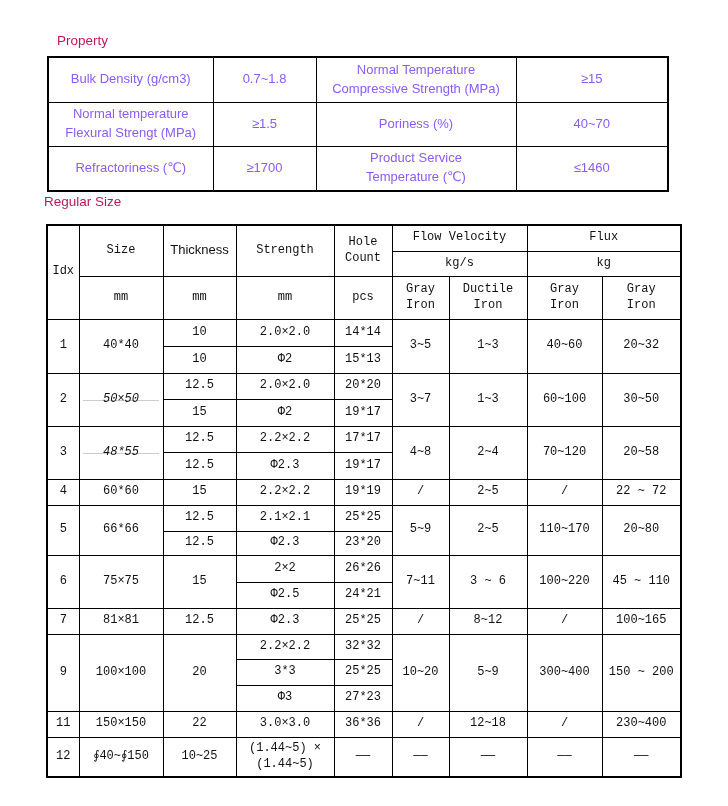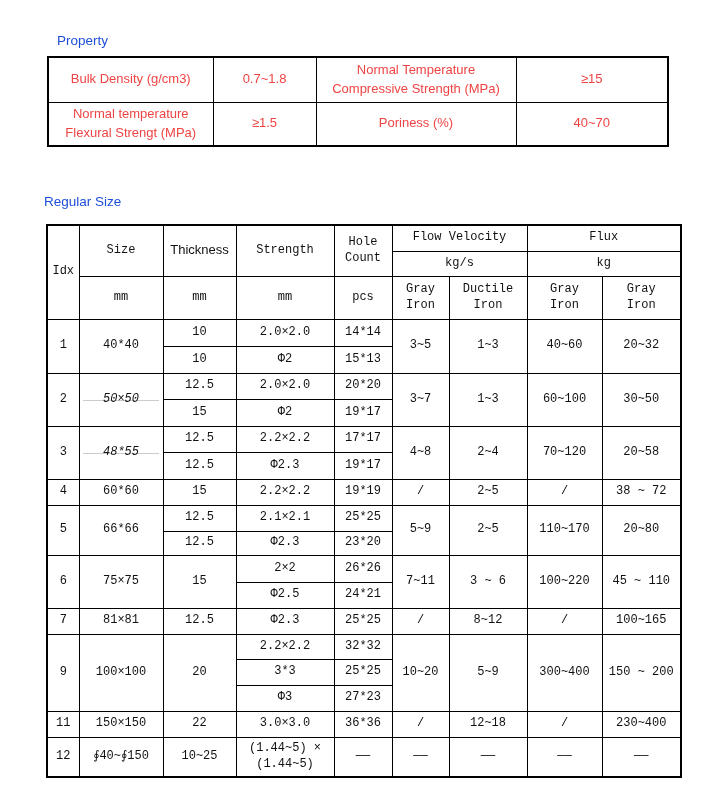--- a/index.html
+++ b/index.html
@@ -7,35 +7,35 @@
     position: relative;
     width: 728px;
     height: 806px;
     background: #ffffff;
     overflow: hidden;
     color: #1a1a1a;
   }
   .section-label {
     position: absolute;
     font: 13.5px "Liberation Sans", "DejaVu Sans", sans-serif;
-    color: #1d4ed8;
+    color: #be185d;
   }
   #property-label { left: 57px; top: 33px; }
   #regular-label  { left: 44px; top: 194px; }
 
   
   .prop-table {
     position: absolute;
     left: 47px; top: 56px;
     width: 620px;
     border-collapse: collapse;
     table-layout: fixed;
     border: 2px solid #000;
     font: 13px/1.45 "Liberation Sans", "DejaVu Sans", sans-serif;
-    color: #ef4444;
+    color: #8b5cf6;
   }
   .prop-table td {
     border: 1px solid #000;
     text-align: center;
     vertical-align: middle;
     padding: 2px 4px;
   }
 
   
   .reg-table {
@@ -96,20 +96,27 @@
 Compressive Strength (MPa)</td>
         <td>≥15</td>
       </tr>
       <tr style="height:44px">
         <td class="ml">Normal temperature
 Flexural Strengt (MPa)</td>
         <td>≥1.5</td>
         <td class="ml">Poriness (%)</td>
         <td>40~70</td>
       </tr>
+      <tr style="height:45px">
+        <td class="ml">Refractoriness (℃)</td>
+        <td>≥1700</td>
+        <td class="ml">Product Service
+Temperature (℃)</td>
+        <td>≤1460</td>
+      </tr>
     </tbody>
   </table>
 
   <div class="section-label" id="regular-label">Regular Size</div>
 
   <table class="reg-table">
     <colgroup>
       <col style="width:32px">
         <col style="width:84px">
         <col style="width:73px">
@@ -204,21 +211,21 @@
 
       <tr style="height:26px">
         <td>4</td>
         <td>60*60</td>
         <td>15</td>
         <td>2.2×2.2</td>
         <td>19*19</td>
         <td>/</td>
         <td>2~5</td>
         <td>/</td>
-        <td>38 ~ 72</td>
+        <td>22 ~ 72</td>
       </tr>
 
       <tr style="height:26px">
         <td rowspan="2">5</td>
         <td rowspan="2">66*66</td>
         <td>12.5</td>
         <td>2.1×2.1</td>
         <td>25*25</td>
         <td rowspan="2">5~9</td>
         <td rowspan="2">2~5</td>

